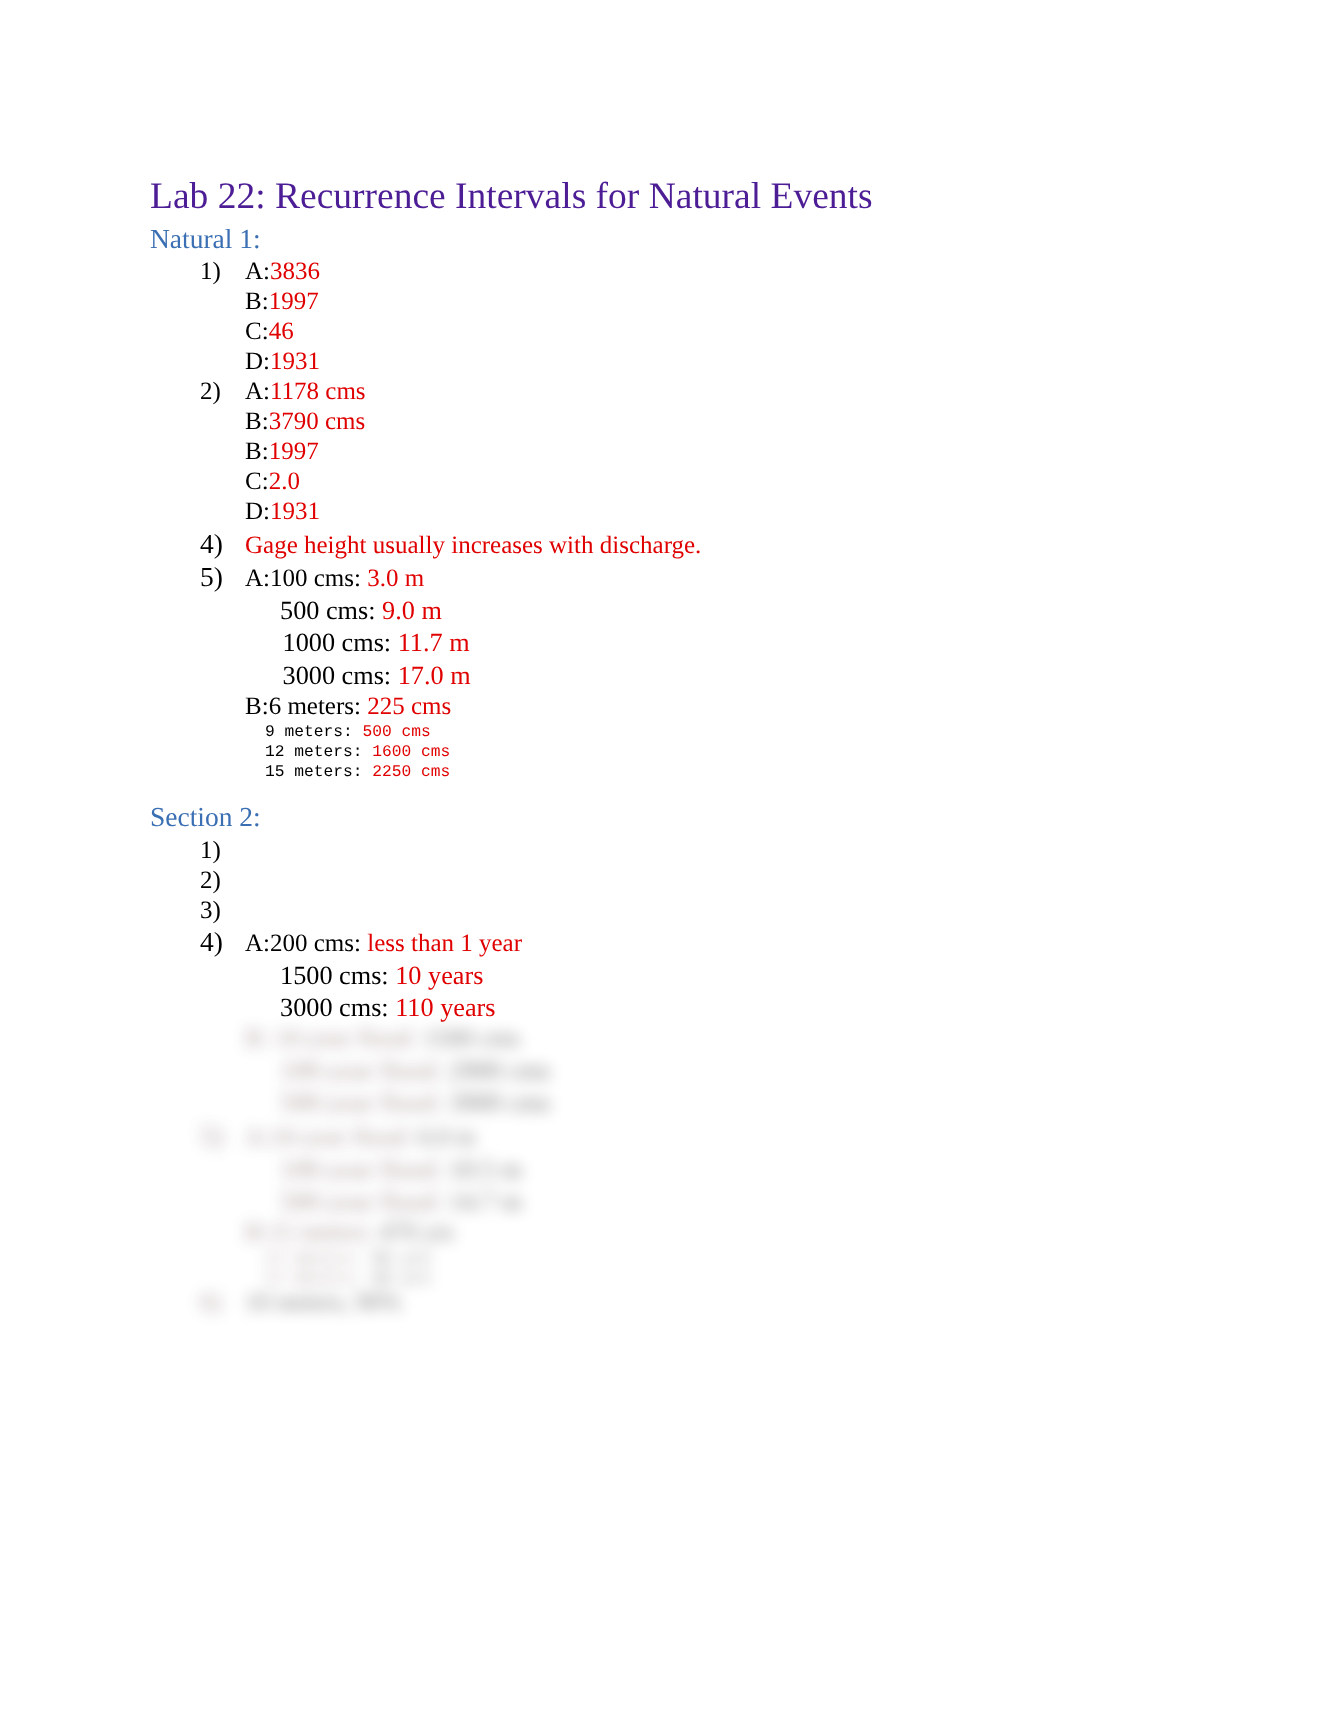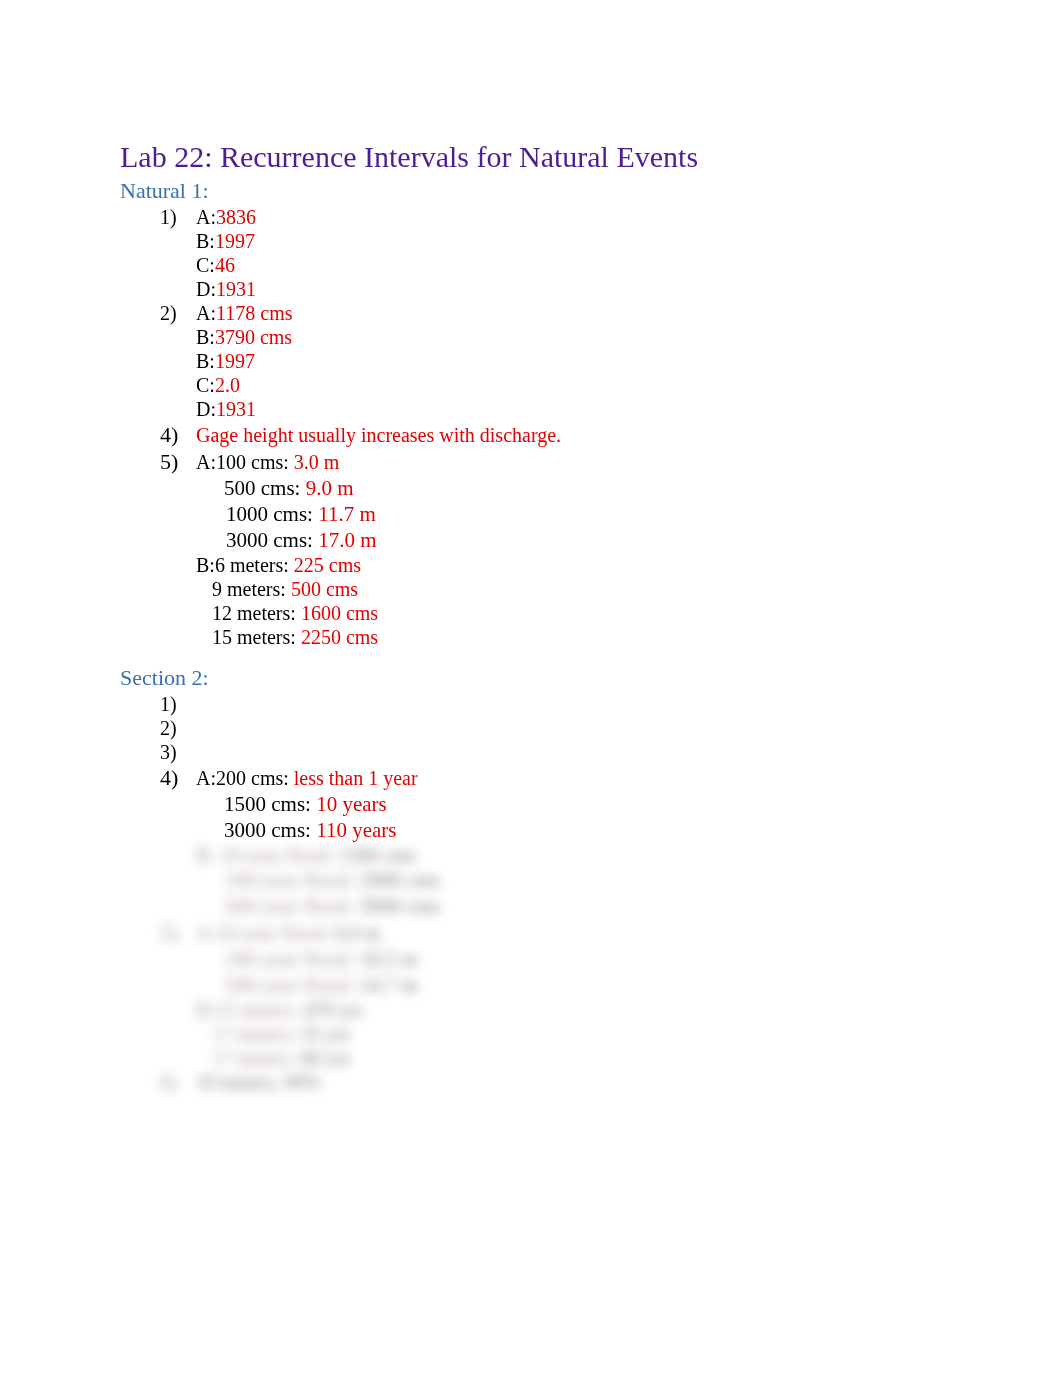--- a/index.html
+++ b/index.html
@@ -42,24 +42,25 @@
     padding-left: 76px;
     margin: 1px 0;
   }
   .sub-line-indent {
     font-size: 21px;
     color: #000;
     padding-left: 104px;
     margin: 1px 0;
   }
   .sub-line-indent2 {
-    font-size: 20px;
+    font-size: 13px;
     color: #000;
     padding-left: 92px;
     margin: 1px 0;
+    font-family: Liberation Mono, monospace;
   }
   .red { color: #e00000; }
   .blur-area {
     filter: blur(6px);
     opacity: 0.55;
     user-select: none;
     color: #c07070;
   }
   .blur-area .dark { color: #604040; }
   .big-num {

